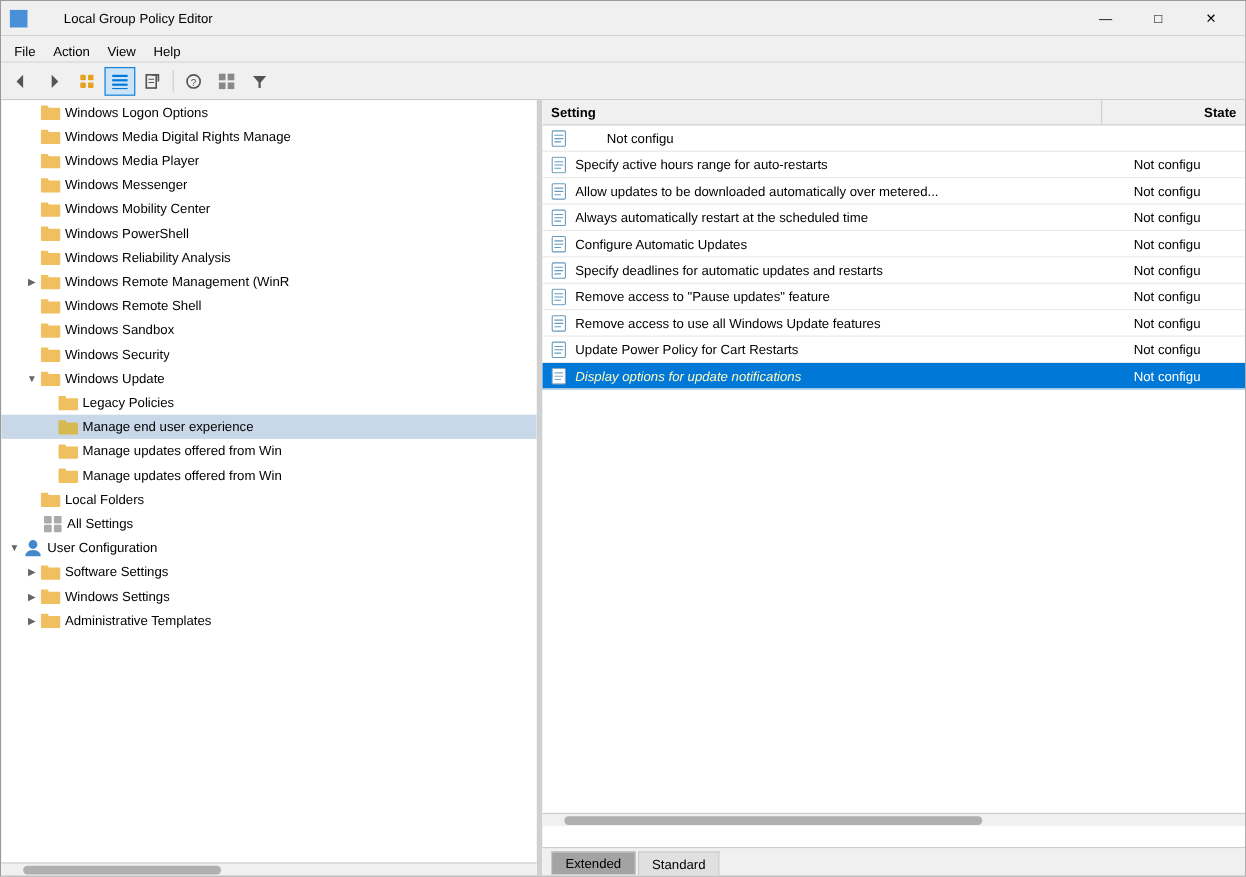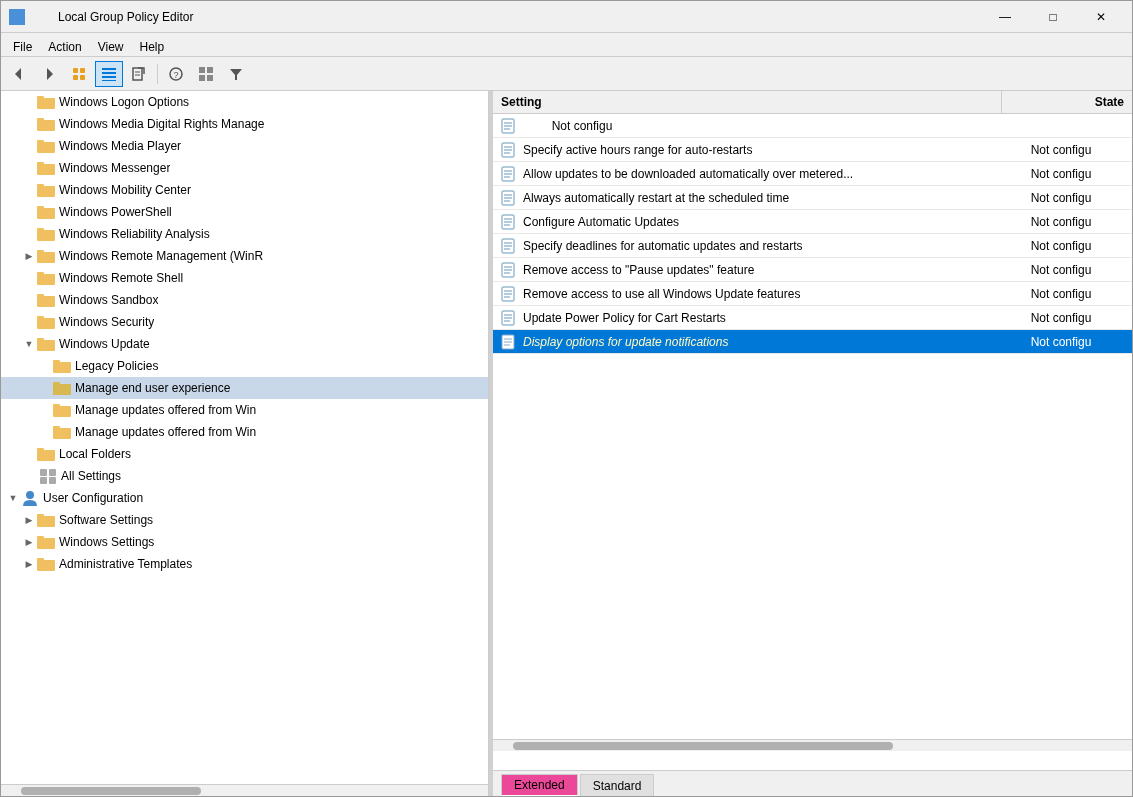--- a/index.html
+++ b/index.html
@@ -274,21 +274,21 @@
       border: 1px solid #ccc;
       border-bottom: none;
       background: #e0e0e0;
       cursor: pointer;
       font-size: 12px;
       display: flex;
       align-items: center;
       margin-right: 2px;
     }
     .tab.active {
-      background: #ec4899;
+      background: #a3a3a3;
       border-bottom: 1px solid #ffffff;
       position: relative;
       z-index: 2;
     }
 
     
     .splitter {
       width: 4px;
       background: #d0d0d0;
       cursor: col-resize;

